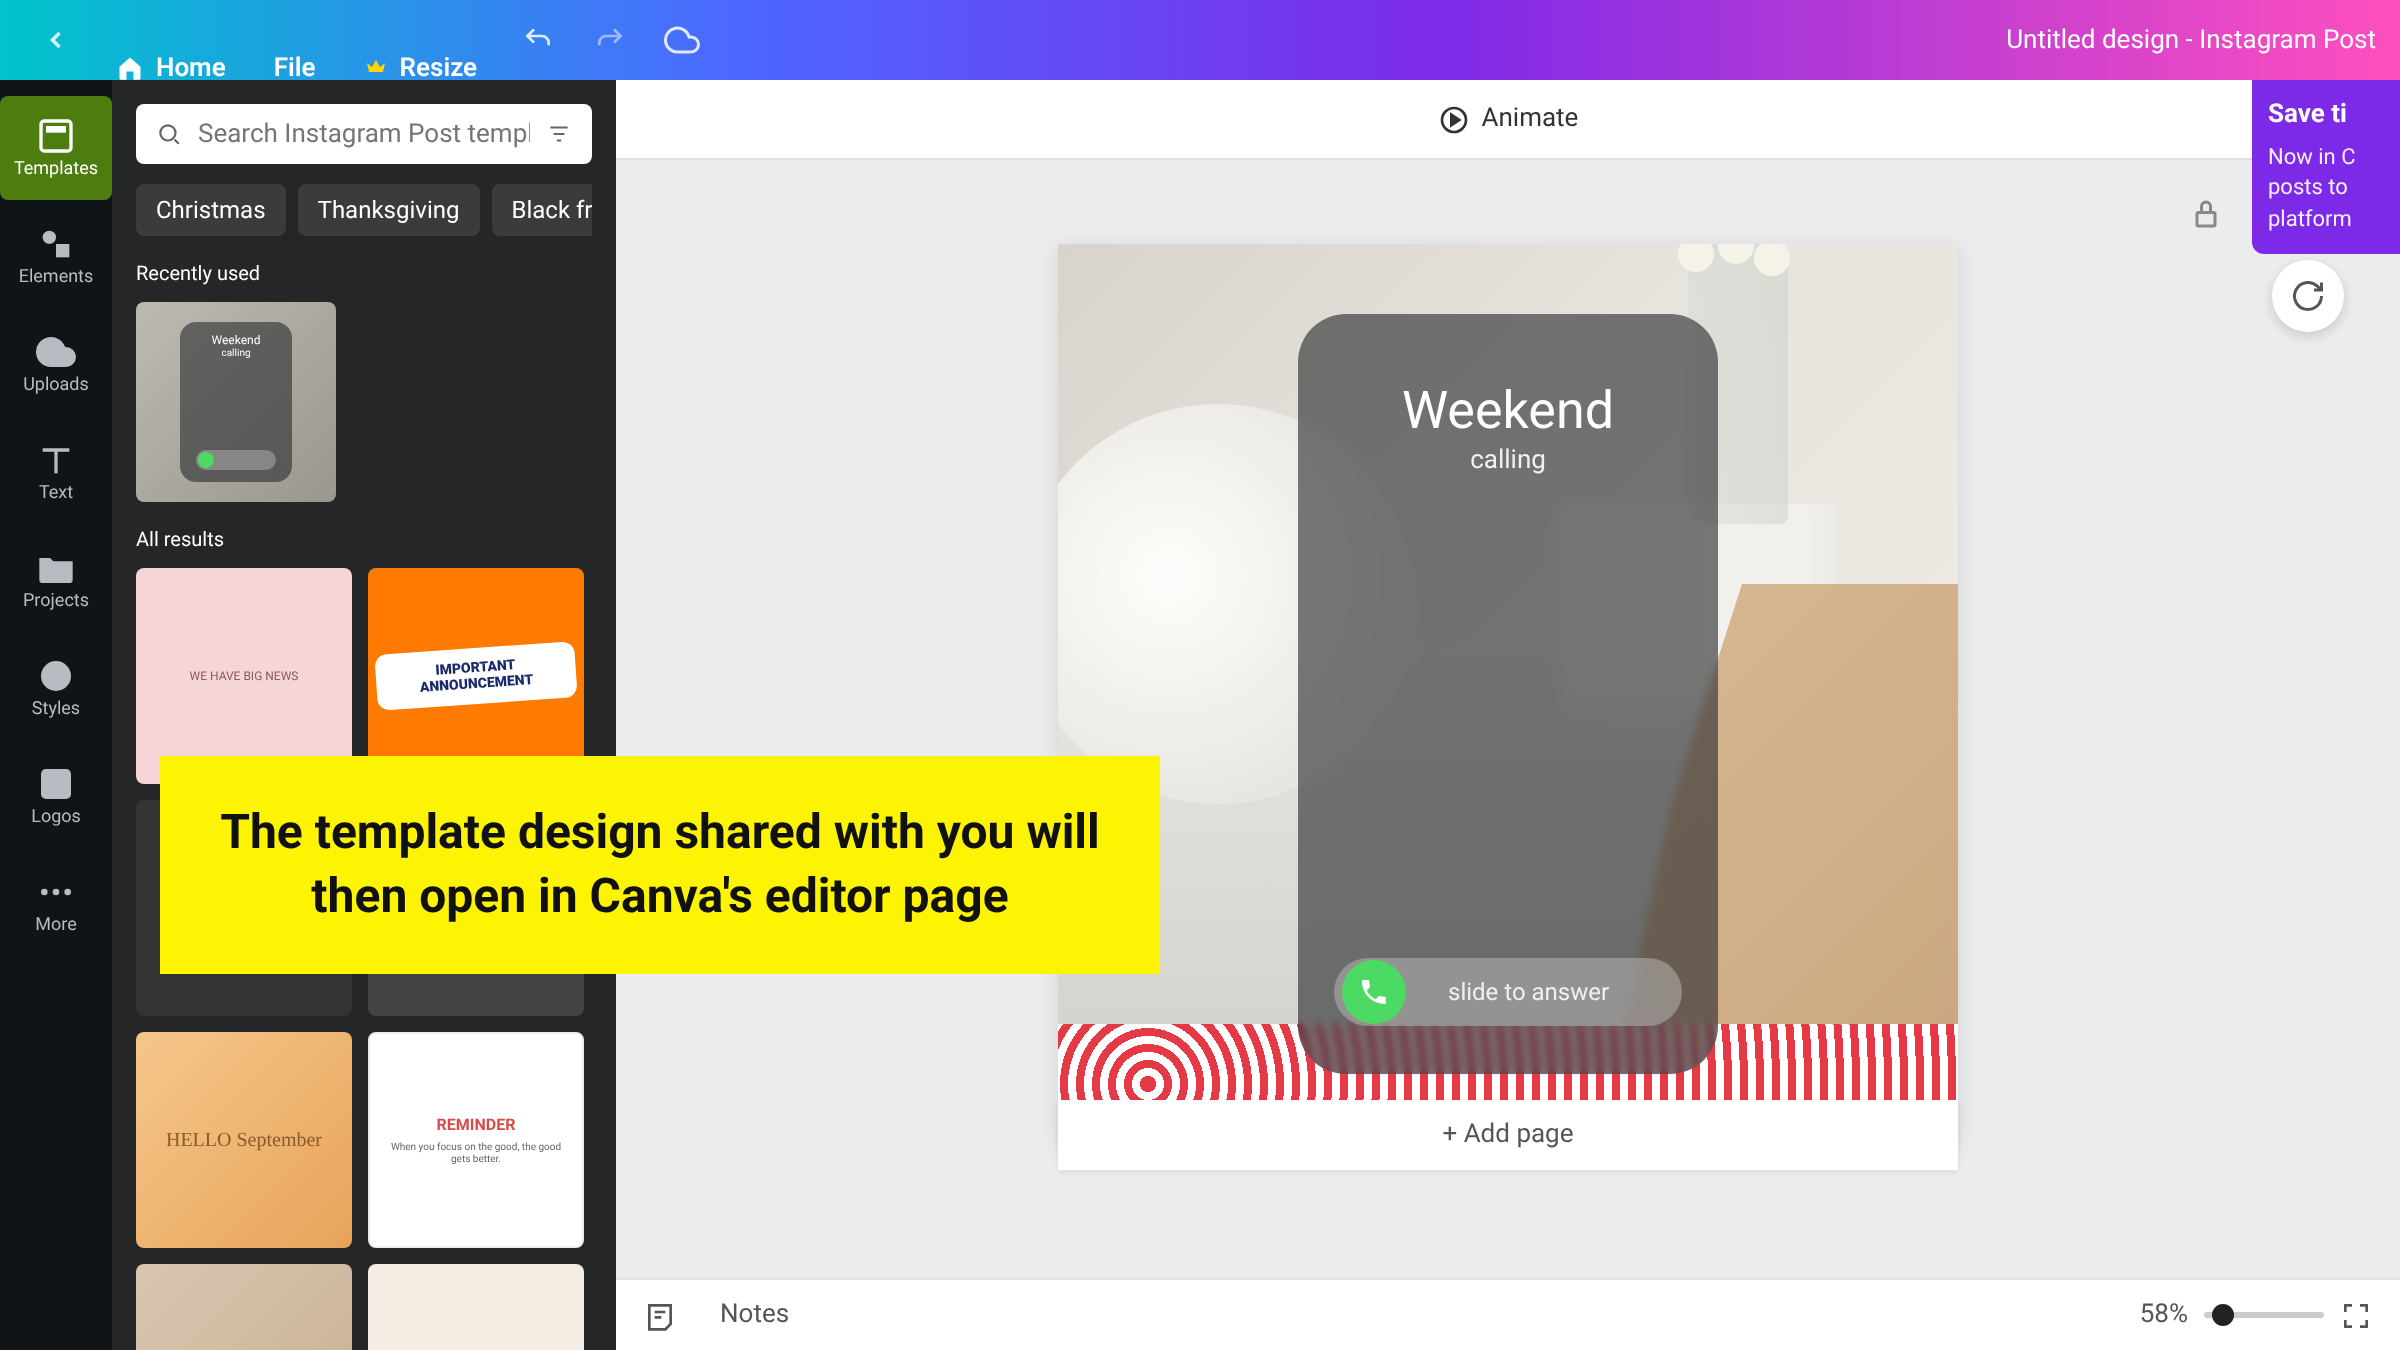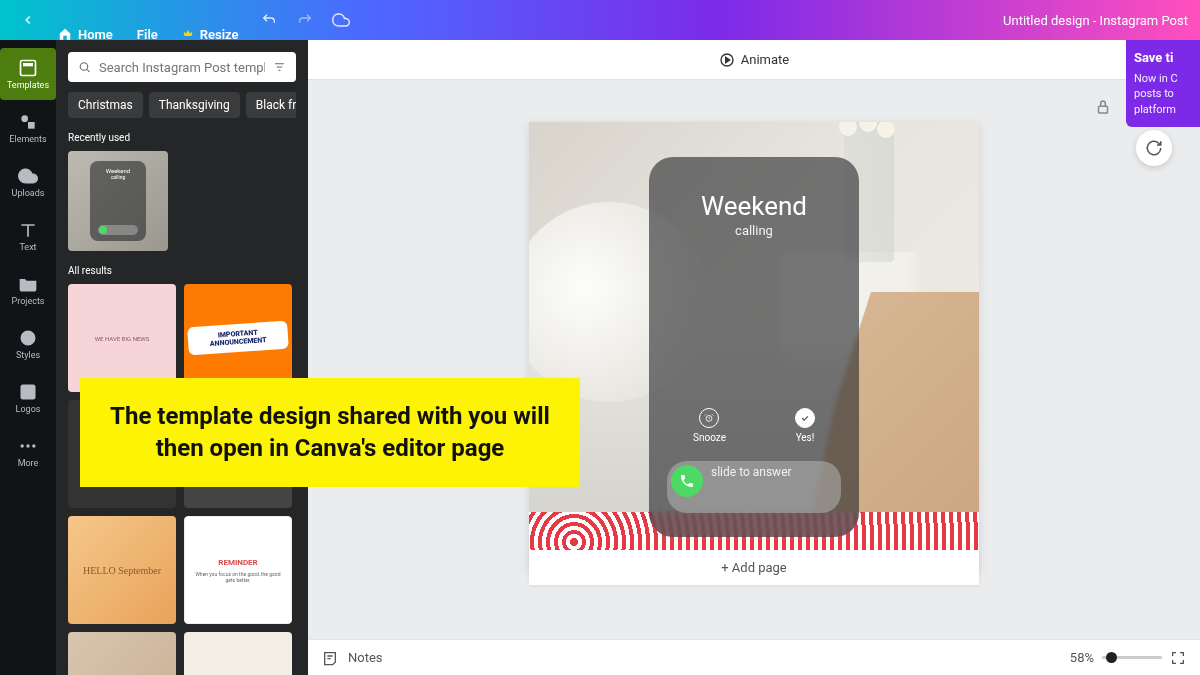--- a/index.html
+++ b/index.html
@@ -50,28 +50,28 @@
 .legs { position: absolute; right: 0; bottom: 0; width: 180px; height: 280px; background: linear-gradient(135deg, #d9b896 0%, #c9a67e 100%); clip-path: polygon(40% 0, 100% 0, 100% 100%, 0 100%, 20% 40%); }
 .red-fabric { position: absolute; left: 0; right: 0; bottom: 0; height: 60px; background: repeating-radial-gradient(circle at 10% 50%, #e63946 0, #e63946 4px, #fff 4px, #fff 8px), #e63946; }
 
 .phone-overlay { position: absolute; left: 50%; top: 50%; transform: translate(-50%, -50%); width: 210px; height: 380px; background: rgba(40,42,45,0.62); border-radius: 24px; backdrop-filter: blur(2px); display: flex; flex-direction: column; align-items: center; padding: 34px 18px 24px; color: #fff; }
 .phone-title { font-size: 26px; font-weight: 400; }
 .phone-sub { font-size: 13px; margin-top: 2px; opacity: 0.9; }
 .phone-spacer { flex: 1; }
 .phone-icons { display: flex; justify-content: space-between; width: 100%; padding: 0 26px; margin-bottom: 18px; }
 .phone-icon-col { display: flex; flex-direction: column; align-items: center; gap: 4px; font-size: 10px; }
 .phone-small-icon { width: 20px; height: 20px; border: 1.5px solid #fff; border-radius: 50%; display: flex; align-items: center; justify-content: center; font-size: 10px; }
-.slide-bar { width: 100%; height: 52px; background: rgba(180,180,180,0.55); border-radius: 20px; display: flex; padding: 4px; gap: 8px; }
+.slide-bar { width: 100%; height: 34px; background: rgba(180,180,180,0.55); border-radius: 20px; display: flex; align-items: center; padding: 4px; gap: 21px; }
 .call-btn { width: 32px; height: 32px; background: #4cd964; border-radius: 50%; display: flex; align-items: center; justify-content: center; }
 .slide-text { font-size: 12px; color: #f0f0f0; }
 
 .add-page { position: absolute; left: 50%; bottom: 54px; transform: translateX(-50%); width: 450px; background: #fff; text-align: center; padding: 10px; font-size: 13px; color: #555; cursor: pointer; box-shadow: 0 1px 3px rgba(0,0,0,0.08); }
 
 .bottom-bar { height: 36px; background: #fff; border-top: 1px solid #e4e4e4; display: flex; align-items: center; padding: 0 14px; font-size: 13px; color: #555; }
-.notes-btn { display: flex; align-items: center; gap: 10px; cursor: pointer; }
+.notes-btn { display: flex; align-items: center; gap: 22px; cursor: pointer; }
 .zoom-ctrl { margin-left: auto; display: flex; align-items: center; gap: 8px; }
 .zoom-track { width: 60px; height: 3px; background: #ccc; border-radius: 2px; position: relative; }
 .zoom-knob { position: absolute; left: 4px; top: -4px; width: 11px; height: 11px; background: #222; border-radius: 50%; }
 
 .promo { position: absolute; right: 0; top: 40px; width: 74px; background: #7d2ae8; color: #fff; padding: 10px 8px; font-size: 12px; border-bottom-left-radius: 6px; }
 .promo-title { font-weight: 700; margin-bottom: 6px; font-size: 13px; }
 .promo-body { font-size: 11px; line-height: 1.4; opacity: 0.92; }
 
 .callout { position: absolute; left: 80px; top: 378px; width: 500px; background: #fcf403; padding: 22px 24px; font-size: 24px; font-weight: 700; color: #111; text-align: center; line-height: 1.35; z-index: 50; }
 </style>
@@ -271,39 +271,20 @@
               <div class="flower" style="left:30px;top:0"></div>
               <div class="flower" style="left:48px;top:6px"></div>
             </div>
           <div class="legs"></div>
           <div class="red-fabric"></div>
         </div>
         <div class="phone-overlay">
           <div class="phone-title">Weekend</div>
           <div class="phone-sub">calling</div>
           <div class="phone-spacer"></div>
-          <div class="phone-icons">
-            <div class="phone-icon-col">
-              <div class="phone-small-icon">
-                  <svg width="10" height="10" viewBox="0 0 24 24" fill="none" stroke="#fff" stroke-width="2">
-                    <circle cx="12" cy="13" r="7"></circle>
-                    <path d="M12 10v3l2 1M5 3L2 6M22 6l-3-3"></path>
-                  </svg>
-                </div>
-              <span>Snooze</span>
-            </div>
-            <div class="phone-icon-col">
-              <div class="phone-small-icon" style="background:#fff">
-                  <svg width="10" height="10" viewBox="0 0 24 24" fill="none" stroke="#555" stroke-width="3">
-                    <polyline points="5 12 10 17 19 8"></polyline>
-                  </svg>
-                </div>
-              <span>Yes!</span>
-            </div>
-          </div>
           <div class="slide-bar">
             <div class="call-btn">
                 <svg width="16" height="16" viewBox="0 0 24 24" fill="#fff">
                   <path d="M6.6 10.8a15 15 0 006.6 6.6l2.2-2.2a1 1 0 011-.25 11 11 0 003.5.56 1 1 0 011 1V20a1 1 0 01-1 1A17 17 0 013 4a1 1 0 011-1h3.5a1 1 0 011 1 11 11 0 00.56 3.5 1 1 0 01-.25 1L6.6 10.8z"></path>
                 </svg>
               </div>
             <span class="slide-text">slide to answer</span>
           </div>
         </div>
       </div>

